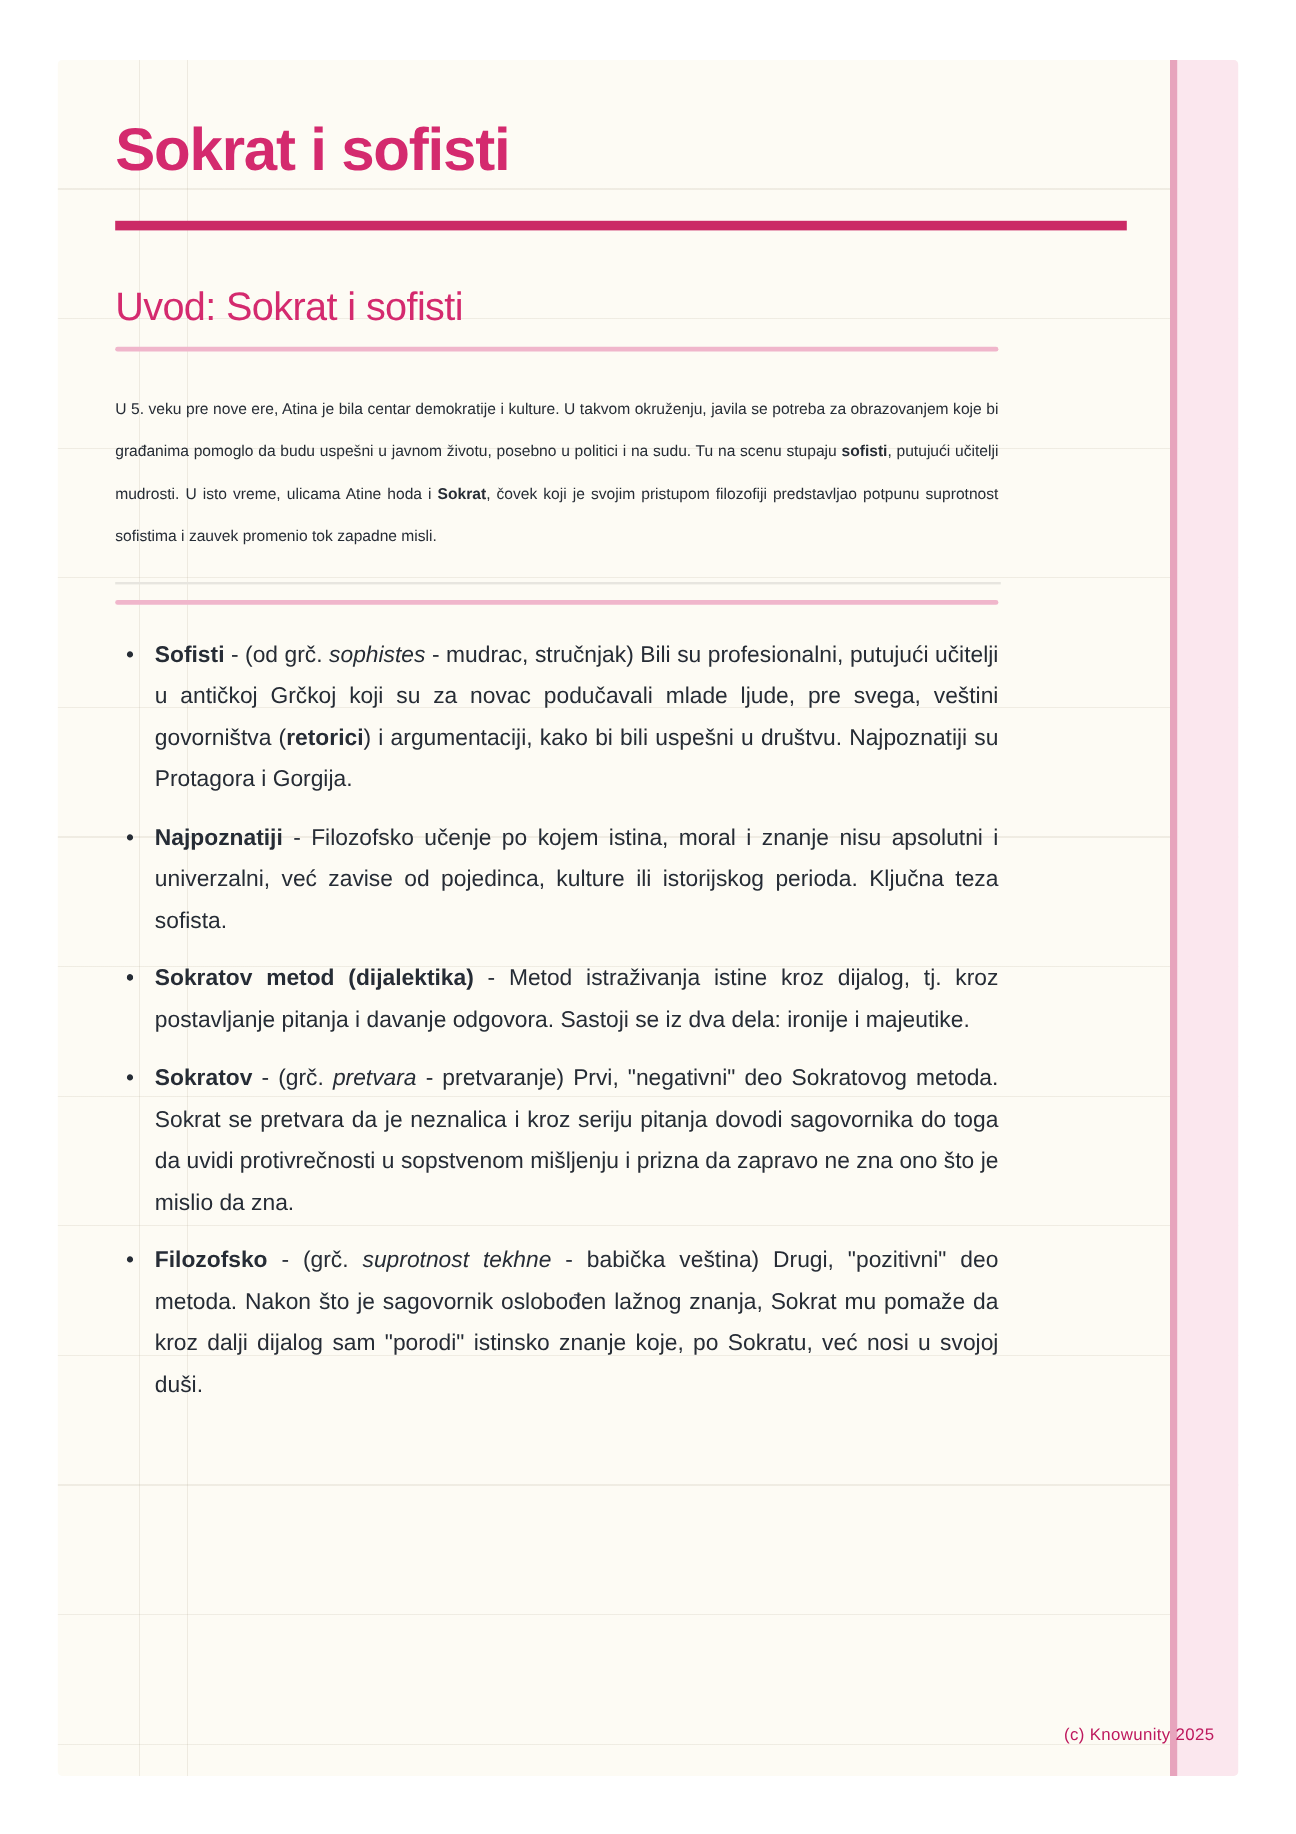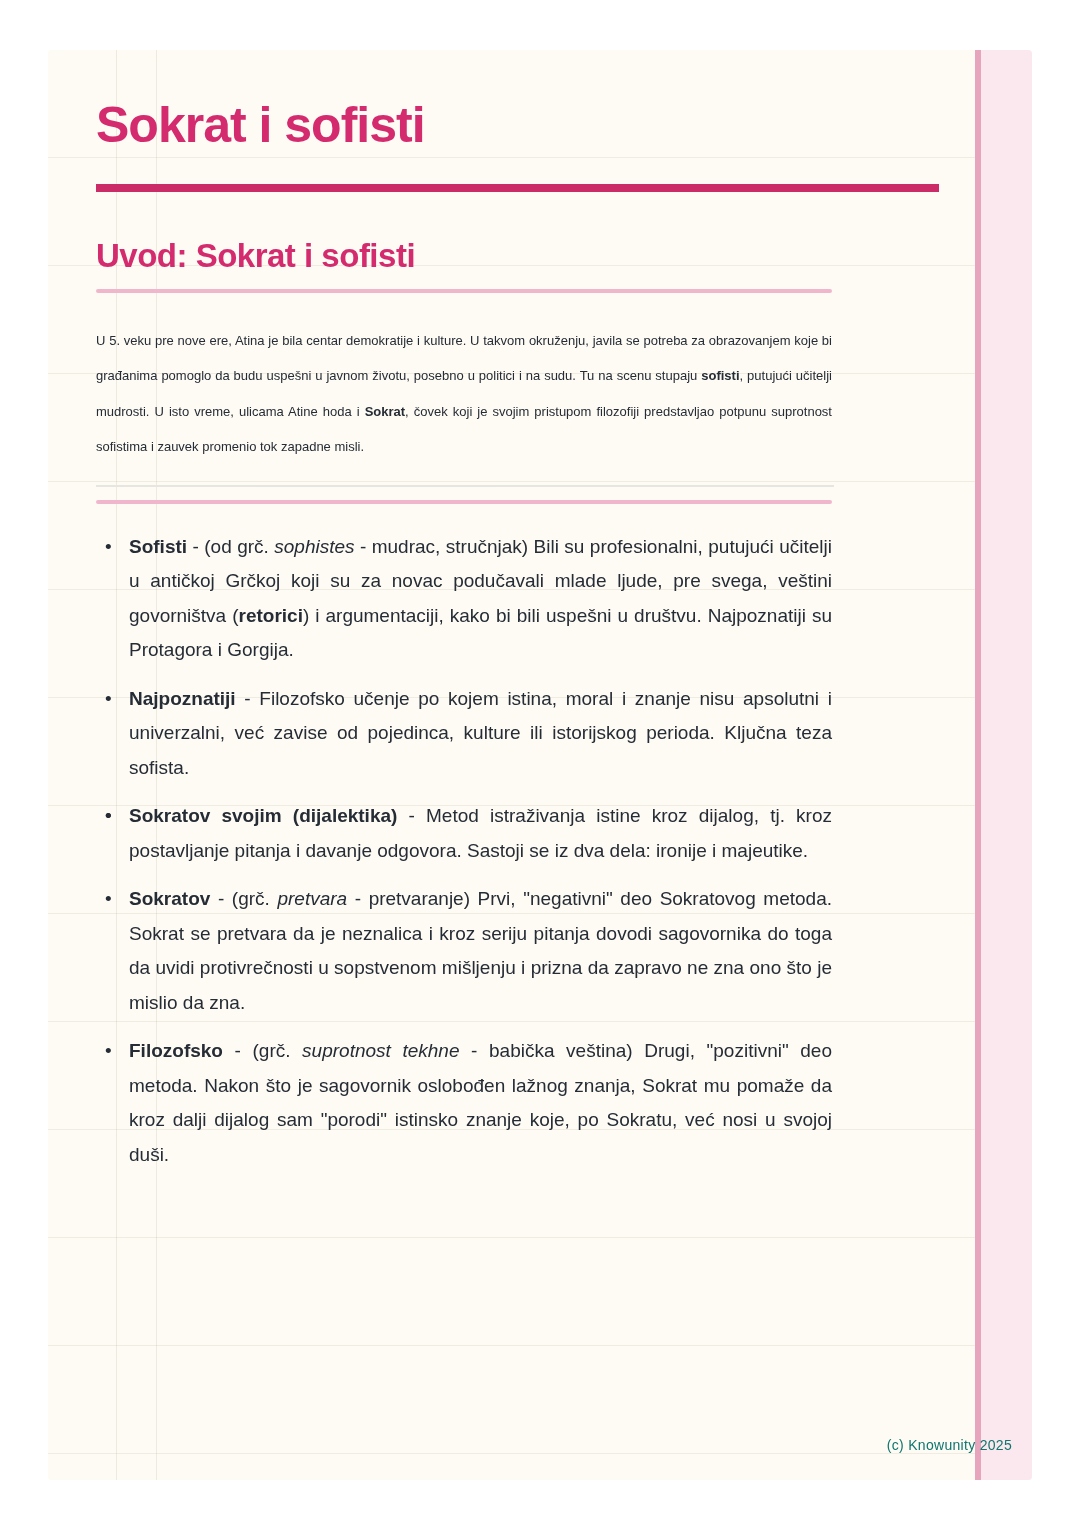--- a/index.html
+++ b/index.html
@@ -48,21 +48,21 @@
   }
   .title-rule{
     margin-top:30px;
     width:843px; height:8px;
     background:#cb2b66;
   }
   h2{
     margin:0;
     font-size:33px;
     line-height:40px;
-    font-weight:700;
+    font-weight:400;
     letter-spacing:-0.5px;
     color:#d42a6e;
   }
   .h2-uvod{ margin-top:44px; }
   .h2-underline{
     margin-top:13px;
     width:736px; height:4px;
     background:#f0b6cb;
     border-radius:2px;
   }
@@ -99,21 +99,21 @@
     font-size:19px;
     color:#262c35;
   }
   .b{ font-weight:700; }
   .i{ font-style:italic; }
   .footer-copyright{
     position:absolute;
     top:1437px;
     right:68px;
     font-size:14px;
-    color:#0f766e;
+    color:#be185d;
     z-index:5;
     letter-spacing:0.3px;
   }
 </style>
 </head>
 <body>
 
 <div class="paper">
   <div class="stripe"></div>
 
@@ -137,21 +137,21 @@
       </li>
       <li class="term-item">
         <span class="bullet-dot">•</span>
         <span><span class="b">Najpoznatiji</span><span> - Filozofsko učenje po kojem istina, moral i znanje nisu apsolutni i univerzalni, već zavise od pojedinca, kulture ili istorijskog perioda. Ključna teza sofista.</span></span>
       </li>
       <li class="term-item">
         <span class="bullet-dot">•</span>
       </li>
       <li class="term-item">
         <span class="bullet-dot">•</span>
-        <span><span class="b">Sokratov svojim (dijalektika)</span><span> - Metod istraživanja istine kroz dijalog, tj. kroz postavljanje pitanja i davanje odgovora. Sastoji se iz dva dela: ironije i majeutike.</span></span>
+        <span><span class="b">Sokratov metod (dijalektika)</span><span> - Metod istraživanja istine kroz dijalog, tj. kroz postavljanje pitanja i davanje odgovora. Sastoji se iz dva dela: ironije i majeutike.</span></span>
       </li>
       <li class="term-item">
         <span class="bullet-dot">•</span>
         <span><span class="b">Sokratov</span><span> - (grč. </span><span class="i">pretvara</span><span> - pretvaranje) Prvi, "negativni" deo Sokratovog metoda. Sokrat se pretvara da je neznalica i kroz seriju pitanja dovodi sagovornika do toga da uvidi protivrečnosti u sopstvenom mišljenju i prizna da zapravo ne zna ono što je mislio da zna.</span></span>
       </li>
       <li class="term-item">
         <span class="bullet-dot">•</span>
         <span><span class="b">Filozofsko</span><span> - (grč. </span><span class="i">suprotnost tekhne</span><span> - babička veština) Drugi, "pozitivni" deo metoda. Nakon što je sagovornik oslobođen lažnog znanja, Sokrat mu pomaže da kroz dalji dijalog sam "porodi" istinsko znanje koje, po Sokratu, već nosi u svojoj duši.</span></span>
       </li>
     </ul>

